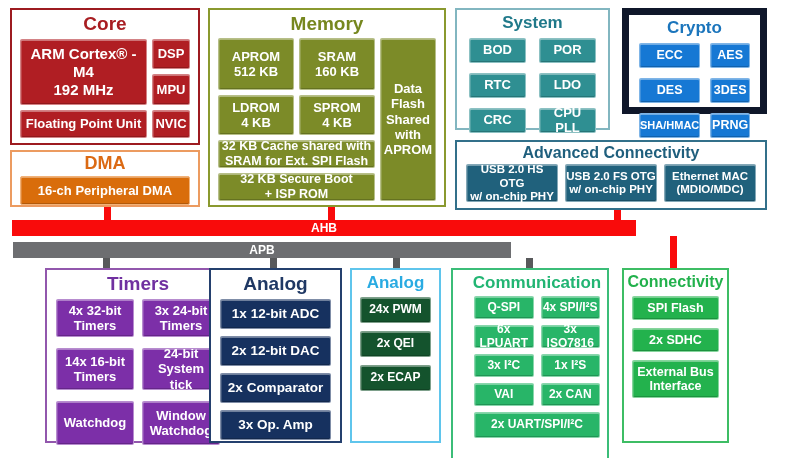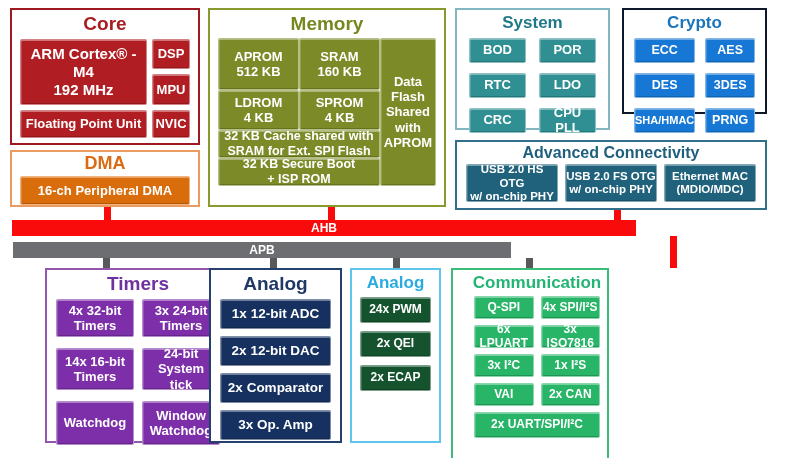--- a/index.html
+++ b/index.html
@@ -22,31 +22,31 @@
   .core-blk{background:#B01E23;font-size:13px;}
   .blk-cpu{grid-row:1/3;font-size:15px;}
   
   .g-dma{left:10px;top:150px;width:190px;height:57px;border:2px solid #EC9B60;}
   .g-dma .group-title{color:#DB6A14;font-size:18px;padding-top:1px;}
   .dma-grid{padding:2px 8px 0 8px;}
   .dma-blk{background:#D96D0B;font-size:13px;height:29px;border-color:#F2B279;}
   
   .g-mem{left:208px;top:8px;width:238px;height:199px;border:2px solid #8A992F;}
   .g-mem .group-title{color:#76871F;font-size:19px;}
-  .mem-grid{display:grid;grid-template-columns:1fr 1fr 56px;grid-template-rows:52px 40px 28px 28px;padding:3px 8px 0 8px;}
+  .mem-grid{display:grid;grid-template-columns:1fr 1fr 56px;grid-template-rows:52px 40px 28px 28px;gap:5px;padding:3px 8px 0 8px;}
   .mem-blk{background:#7C8B28;font-size:13px;}
   .blk-dataflash{grid-column:3;grid-row:1/5;}
   .blk-cache,.blk-secure{grid-column:1/3;font-size:12.5px;}
   
   .g-sys{left:455px;top:8px;width:155px;height:122px;border:2px solid #82B6C0;}
   .g-sys .group-title{color:#20798A;font-size:17px;}
   .sys-grid{display:grid;grid-template-columns:1fr 1fr;grid-template-rows:repeat(3,25px);gap:10px 13px;padding:5px 12px 0 12px;}
   .sys-blk{background:#2F8F92;font-size:13px;}
   
-  .g-cry{left:622px;top:8px;width:145px;height:106px;border:2px solid #0f172a;}
+  .g-cry{left:622px;top:8px;width:145px;height:106px;border:7px solid #0f172a;}
   .g-cry .group-title{color:#1B75BC;font-size:17px;}
   .cry-grid{display:grid;grid-template-columns:1fr 1fr;grid-template-rows:repeat(3,25px);gap:10px 10px;padding:5px 10px 0 10px;}
   .cry-blk{background:#1678D4;font-size:12.5px;}
   .blk-sha{font-size:11px;}
   
   .g-adv{left:455px;top:140px;width:312px;height:70px;border:2px solid #32708A;}
   .g-adv .group-title{color:#1F5F7D;font-size:16px;padding-top:2px;}
   .adv-grid{display:grid;grid-template-columns:1fr 1fr 1fr;gap:7px;padding:2px 9px 0 9px;}
   .adv-blk{background:#20617C;font-size:11.5px;height:38px;}
   
@@ -229,14 +229,23 @@
       <div class="blk com-blk">6x LPUART</div>
       <div class="blk com-blk">3x ISO7816</div>
       <div class="blk com-blk">3x I²C</div>
       <div class="blk com-blk">1x I²S</div>
       <div class="blk com-blk">VAI</div>
       <div class="blk com-blk">2x CAN</div>
       <div class="blk com-blk blk-uartspi">2x UART/SPI/I²C</div>
     </div>
   </div>
 
+  <div class="group g-con">
+    <div class="group-title">Connectivity</div>
+    <div class="con-grid">
+      <div class="blk con-blk">SPI Flash</div>
+      <div class="blk con-blk">2x SDHC</div>
+      <div class="blk con-blk">External Bus
+Interface</div>
+    </div>
+  </div>
 
 </div>
 
 </body></html>

